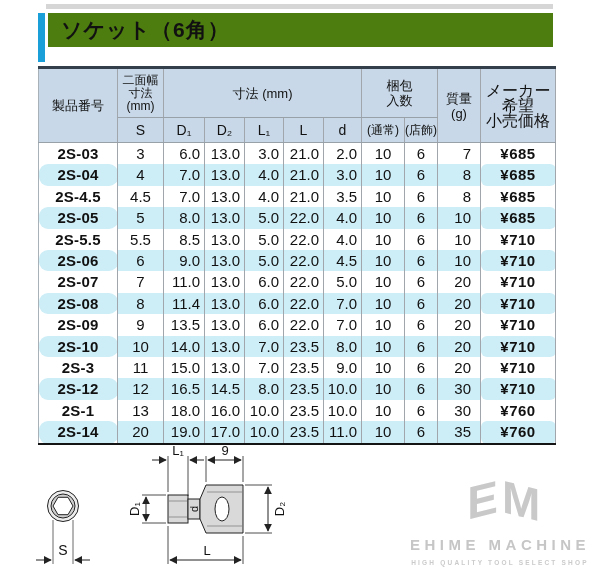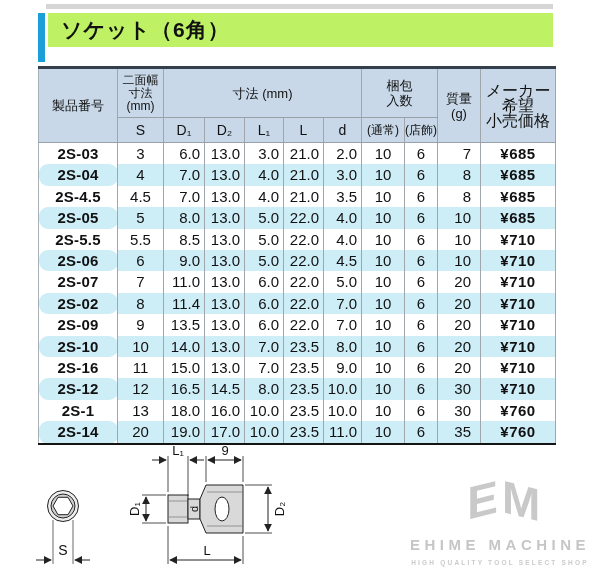--- a/index.html
+++ b/index.html
@@ -2,21 +2,21 @@
 <html><head>
 <meta charset="utf-8">
 <style>
   html,body{margin:0;padding:0;background:#fff;}
   .page{position:relative;width:600px;height:572px;background:#fff;overflow:hidden;
         font-family:"Liberation Sans","DejaVu Sans",sans-serif;color:#111;}
 
   .top-band{position:absolute;left:46px;top:4px;width:507px;height:5px;background:#d6d6d6;}
 
   .accent-bar{position:absolute;left:38px;top:13px;width:7px;height:49px;background:#1a9fd9;}
-  .title-bar{position:absolute;left:48px;top:13px;width:505px;height:34px;background:#bef264;
+  .title-bar{position:absolute;left:48px;top:13px;width:505px;height:34px;background:#4d7c0f;
              font-size:21px;font-weight:bold;line-height:34px;padding-left:13px;box-sizing:border-box;
              letter-spacing:1px;}
   .title-en{position:absolute;left:51px;top:49px;font-size:12px;font-weight:bold;letter-spacing:.2px;margin-top:24px;}
 
   table.spec{position:absolute;left:38px;top:66px;width:517px;border-collapse:collapse;table-layout:fixed;
              border-top:3px solid #333f4b;border-bottom:2px solid #141414;border-left:1px solid #a8b0b8;}
   table.spec th, table.spec td{padding:0;border-right:1px solid #a0a6ac;overflow:hidden;}
   thead th{background:#c8d8e8;font-weight:normal;text-align:center;vertical-align:middle;
            border-bottom:1px solid #98a0a8;color:#111;}
   .pre{white-space:pre-line;}
@@ -27,21 +27,21 @@
   .h-paren{font-size:12px;margin-top:12px;}
 
   tbody tr{height:21.4px;}
   tbody tr.alt td{background:#cdedf7;}
   tbody td{font-size:15px;line-height:21.4px;}
   .c-product{font-weight:bold;text-align:center;font-size:15px;letter-spacing:.2px;border-radius:9px;}
   .c-s{text-align:center;}
   .c-num{text-align:right;padding-right:4px !important;}
   .c-pack{text-align:center;}
   .c-weight{text-align:right;padding-right:9px !important;}
-  .c-price{font-weight:bold;text-align:center;letter-spacing:.5px;}
+  .c-price{font-weight:bold;text-align:center;letter-spacing:.5px;border-radius:6px;}
 
   .diagram{position:absolute;left:30px;top:446px;}
   .watermark-logo{position:absolute;left:400px;top:450px;}
   .wm-name{position:absolute;left:396px;top:536px;width:208px;text-align:center;
            font-size:15px;font-weight:600;letter-spacing:4.5px;color:#c6c6c6;white-space:nowrap;}
   .wm-tag{position:absolute;left:400px;top:559px;width:200px;text-align:center;
           font-size:6.5px;font-weight:bold;letter-spacing:2.2px;color:#cbcbcb;white-space:nowrap;}
 </style>
 </head>
 <body>
@@ -179,21 +179,21 @@
           <td class="c-num">13.0</td>
           <td class="c-num">6.0</td>
           <td class="c-num">22.0</td>
           <td class="c-num">5.0</td>
           <td class="c-pack">10</td>
           <td class="c-pack">6</td>
           <td class="c-weight">20</td>
           <td class="c-price">¥710</td>
         </tr>
         <tr class="alt">
-          <td class="c-product">2S-02</td>
+          <td class="c-product">2S-08</td>
           <td class="c-s">8</td>
           <td class="c-num">11.4</td>
           <td class="c-num">13.0</td>
           <td class="c-num">6.0</td>
           <td class="c-num">22.0</td>
           <td class="c-num">7.0</td>
           <td class="c-pack">10</td>
           <td class="c-pack">6</td>
           <td class="c-weight">20</td>
           <td class="c-price">¥710</td>
@@ -218,21 +218,21 @@
           <td class="c-num">13.0</td>
           <td class="c-num">7.0</td>
           <td class="c-num">23.5</td>
           <td class="c-num">8.0</td>
           <td class="c-pack">10</td>
           <td class="c-pack">6</td>
           <td class="c-weight">20</td>
           <td class="c-price">¥710</td>
         </tr>
         <tr>
-          <td class="c-product">2S-16</td>
+          <td class="c-product">2S-3</td>
           <td class="c-s">11</td>
           <td class="c-num">15.0</td>
           <td class="c-num">13.0</td>
           <td class="c-num">7.0</td>
           <td class="c-num">23.5</td>
           <td class="c-num">9.0</td>
           <td class="c-pack">10</td>
           <td class="c-pack">6</td>
           <td class="c-weight">20</td>
           <td class="c-price">¥710</td>

